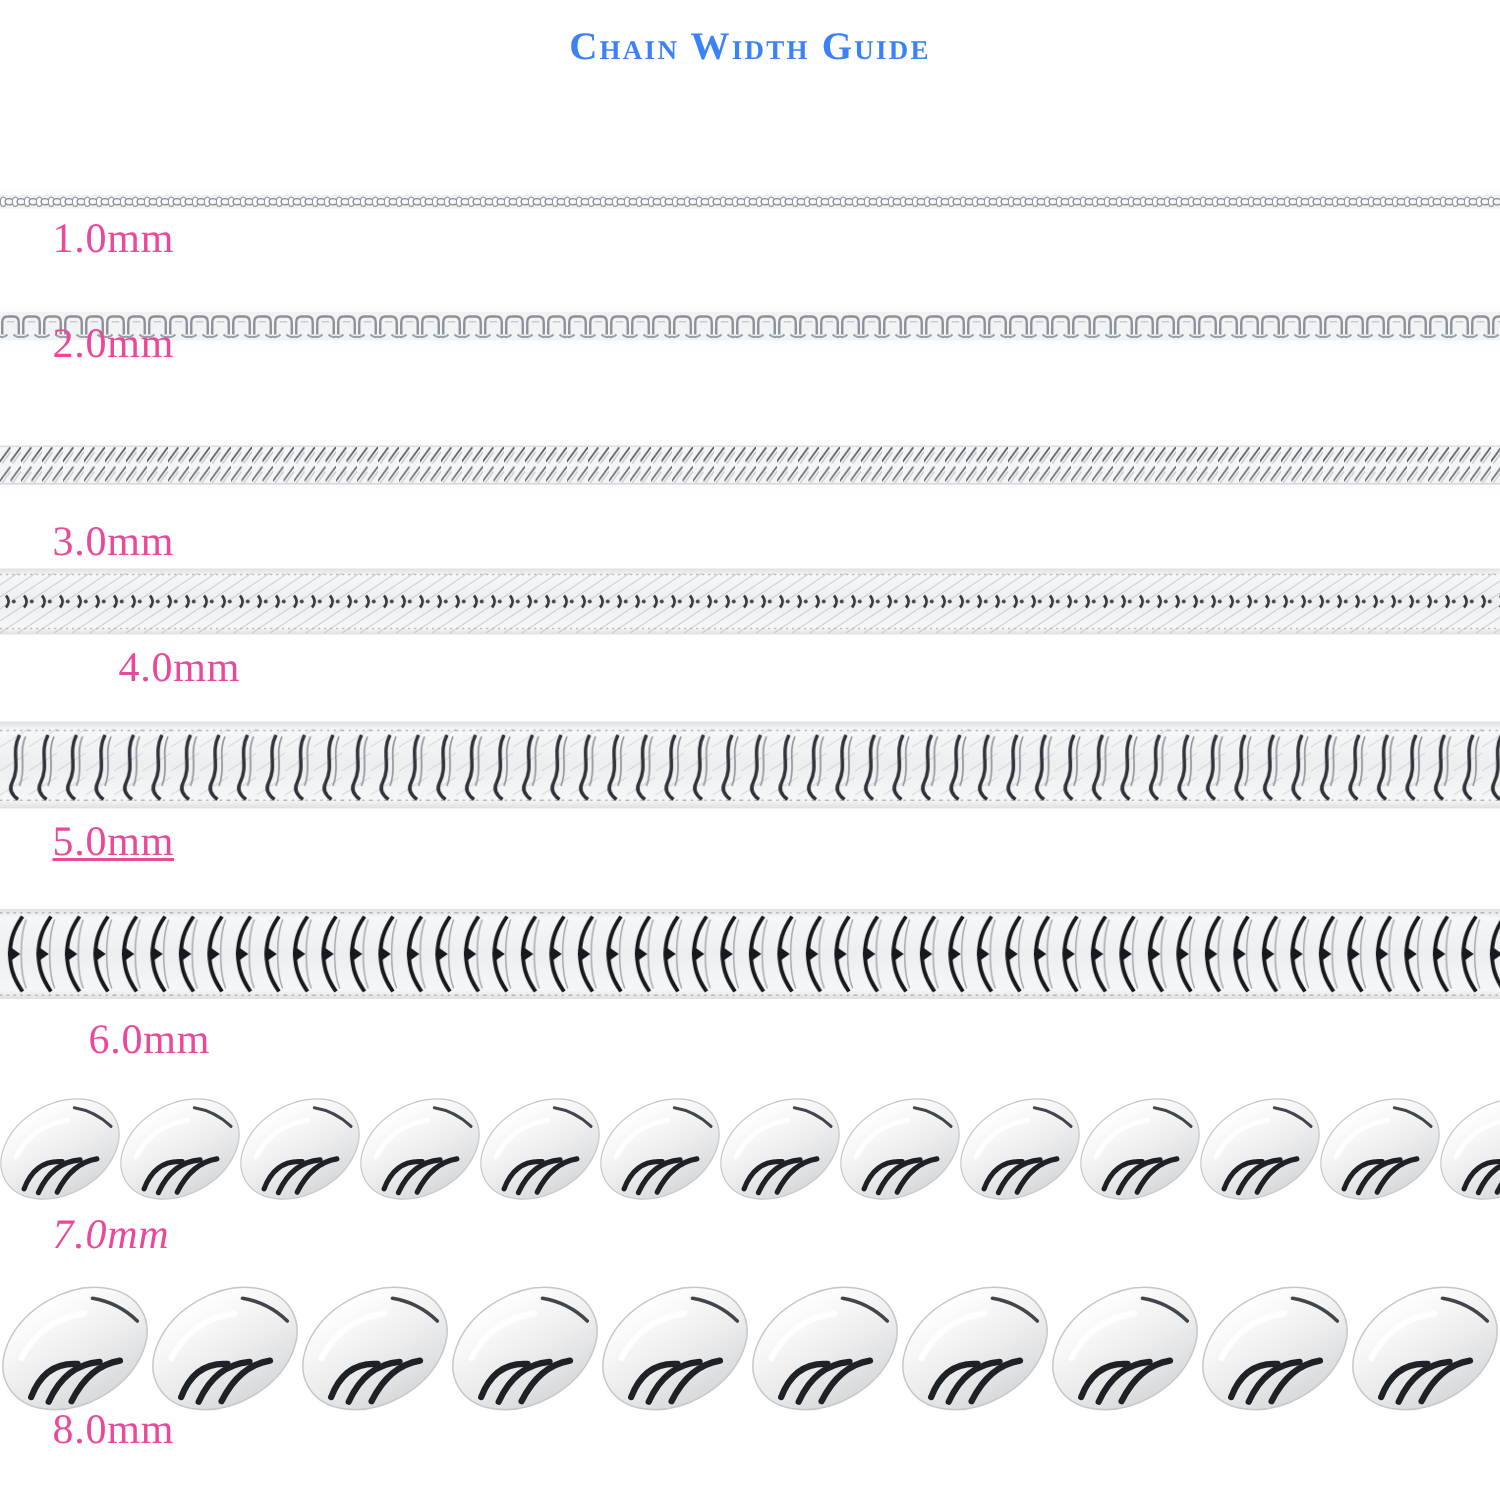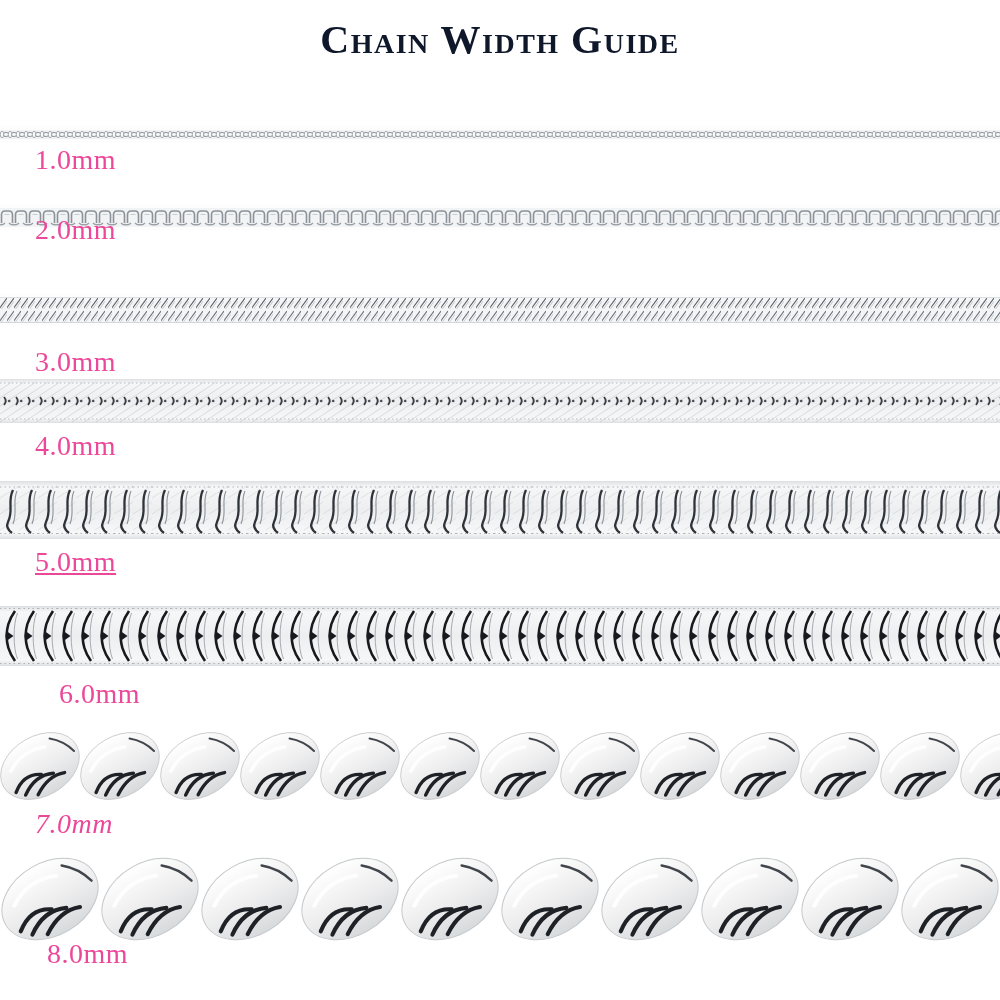--- a/index.html
+++ b/index.html
@@ -6,40 +6,40 @@
   .canvas{
     position:relative;
     width:1000px;height:1000px;
     background:#ffffff;
     overflow:hidden;
     font-family:"Liberation Serif", serif;
   }
   .title{
     position:absolute;top:16px;left:0;width:1000px;
     margin:0;text-align:center;
-    font-size:40px;font-weight:600;letter-spacing:1.5px;
+    font-size:26px;font-weight:600;letter-spacing:1.5px;
     font-variant:small-caps;
-    color:#0f172a;
+    color:#3b82f6;
   }
   .chain{position:absolute;left:0;width:1000px;line-height:0;}
   .chain svg{display:block;}
   .wlabel{
     position:absolute;left:35px;
     font-size:28px;letter-spacing:0.5px;color:#ec4899;
     line-height:1;
   }
   
   #chain1{top:126px;}  #label1{top:146px;}
   #chain2{top:204px;}  #label2{top:216px;}
   #chain3{top:294px;}  #label3{top:348px;}
-  #chain4{top:376px;}  #label4{top:432px;}
+  #chain4{top:376px;}  #label4{top:432px;margin-left:44px;}
   #chain5{top:478px;}  #label5{top:548px;text-decoration:underline;}
   #chain6{top:604px;}  #label6{top:680px;margin-left:24px;}
   #chain7{top:722px;}  #label7{top:810px;font-style:italic;}
-  #chain8{top:850px;}  #label8{top:940px;margin-left:12px;}
+  #chain8{top:850px;}  #label8{top:940px;}
   .defs-holder{position:absolute;width:0;height:0;overflow:hidden;}
   .rk{fill:none;stroke:#1e2126;stroke-width:3.4;stroke-linecap:round;}
   .rk2{fill:none;stroke:#41464c;stroke-width:2;stroke-linecap:round;}
   .hl{fill:none;stroke:#ffffff;stroke-width:3.2;stroke-linecap:round;opacity:0.9;}
 </style>
 </head>
 <body>
 
 <div class="canvas">
 

